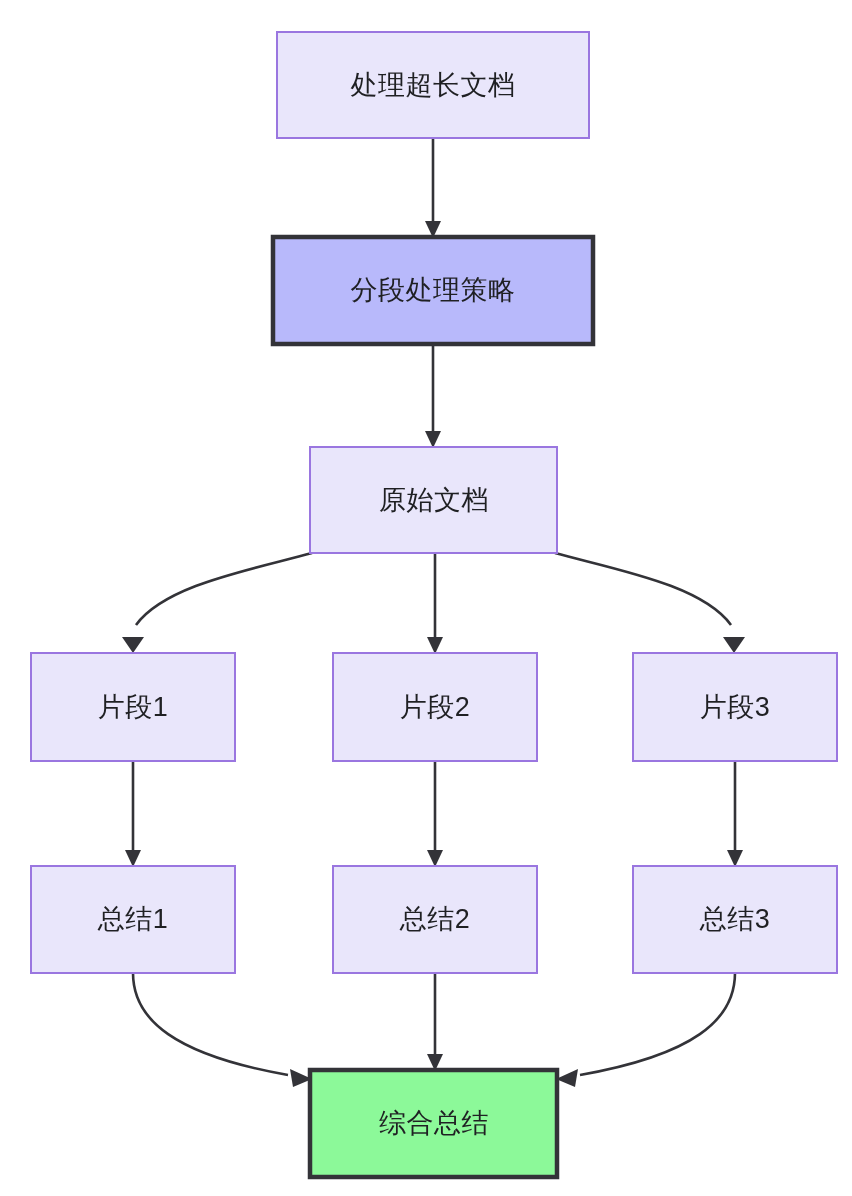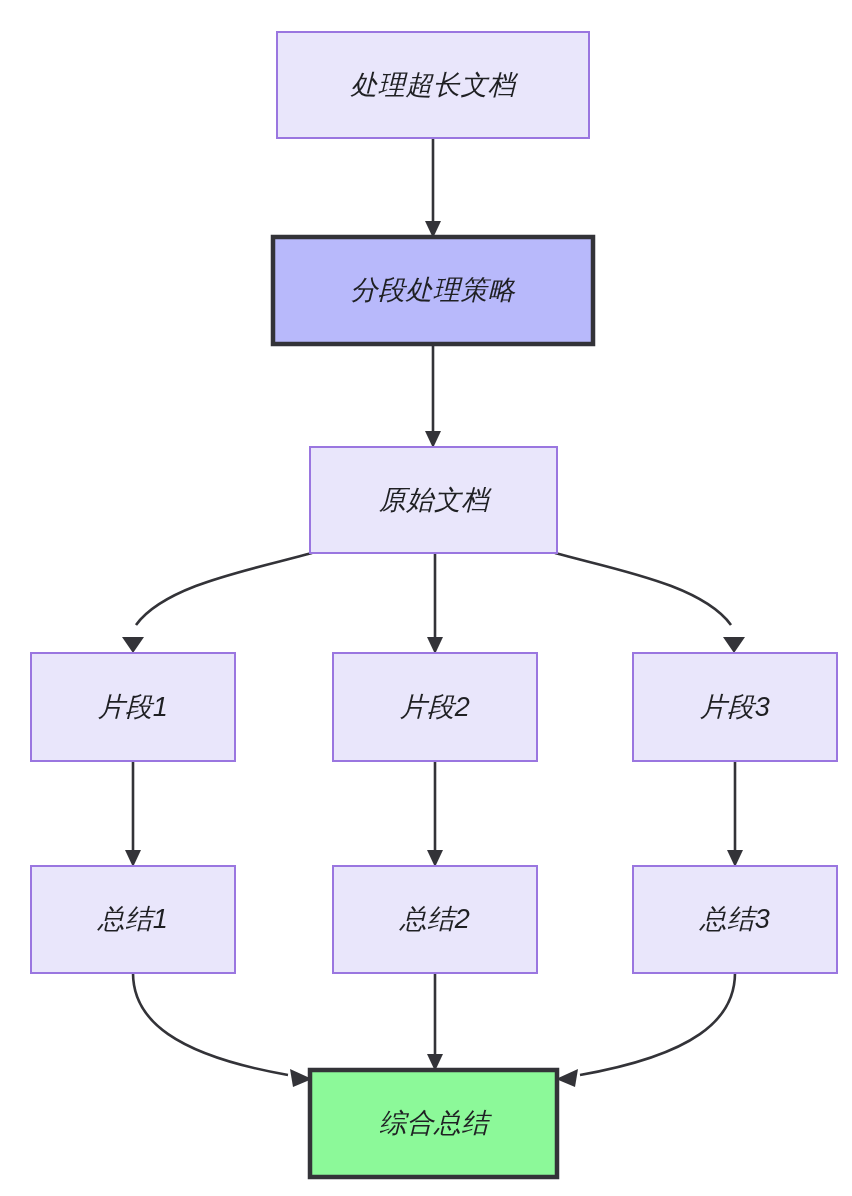--- a/index.html
+++ b/index.html
@@ -11,21 +11,20 @@
     width: 852px;
     height: 1196px;
     font-family: "Liberation Sans", "DejaVu Sans", sans-serif;
     overflow: hidden;
   }
   #flowchart-root {
     position: relative;
     width: 852px;
     height: 1196px;
     background: #ffffff;
-    font-style: italic;
   }
   svg#flow-svg {
     position: absolute;
     top: 0;
     left: 0;
     width: 852px;
     height: 1196px;
   }
   .node-rect {
     stroke-width: 2;

